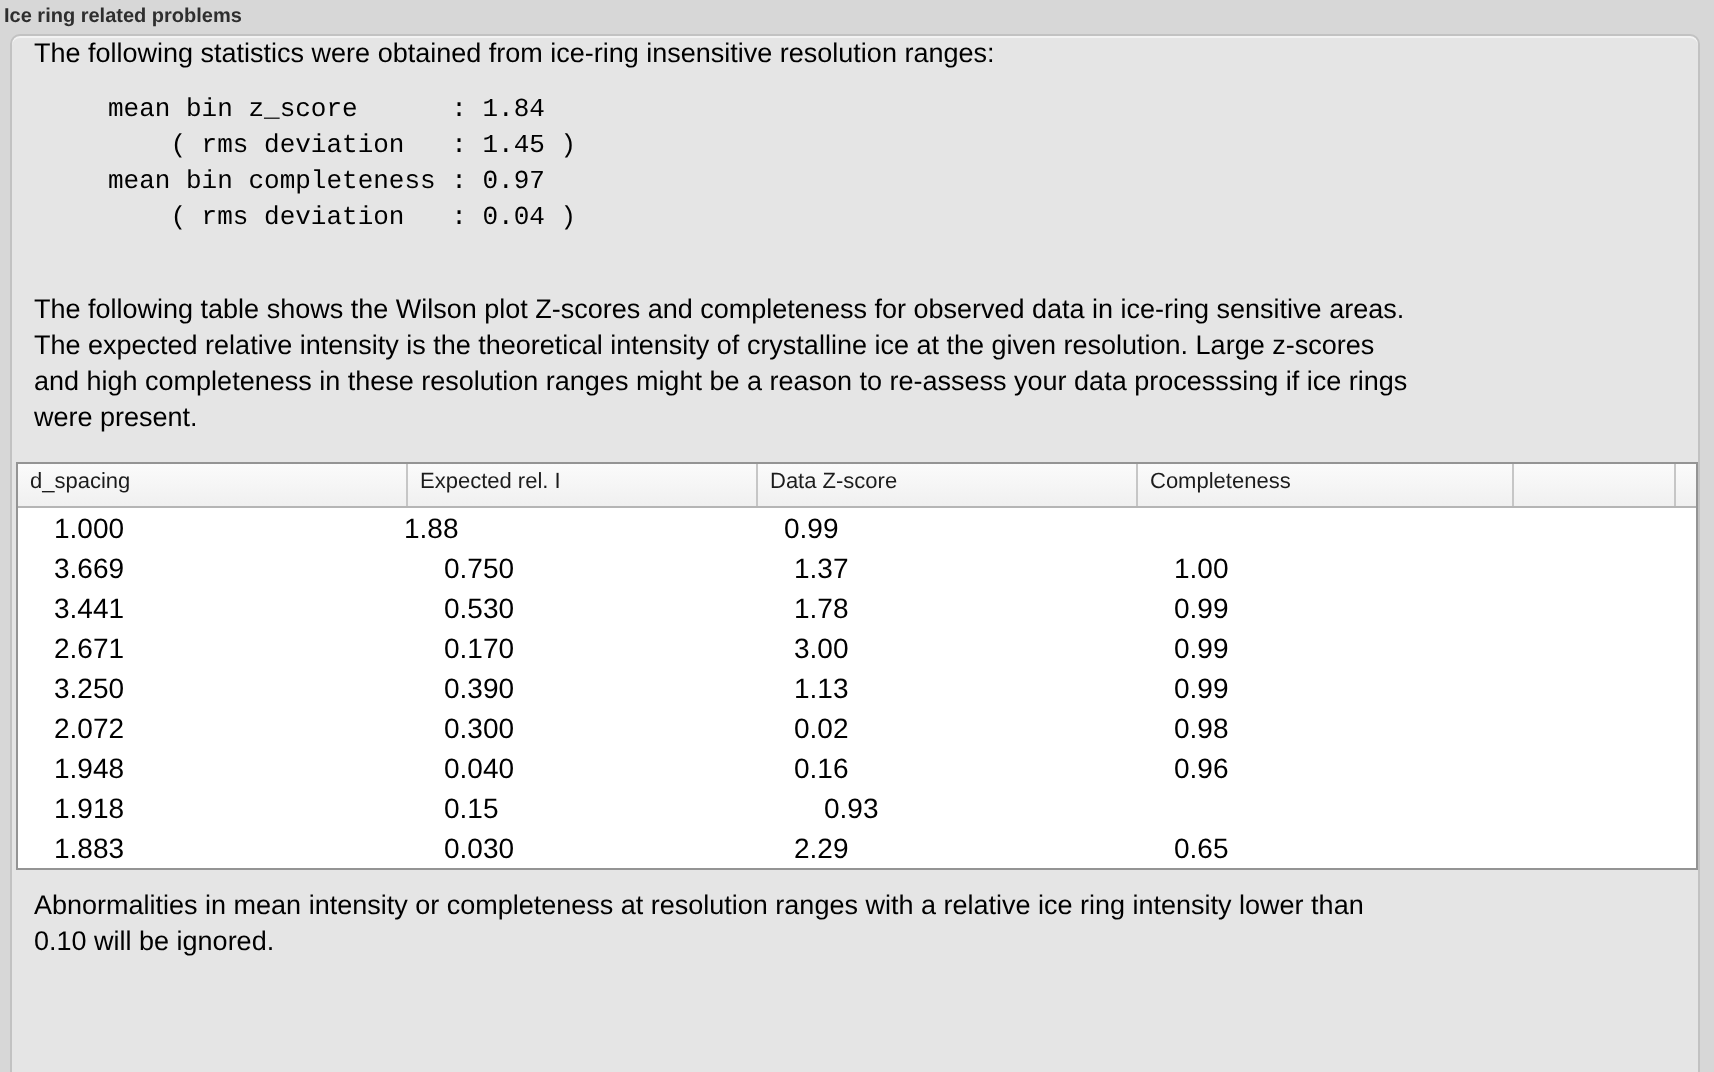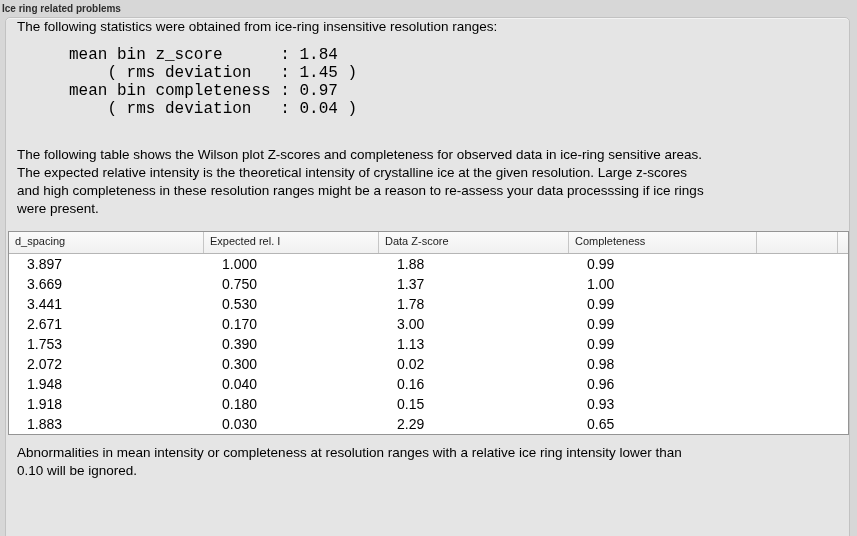--- a/index.html
+++ b/index.html
@@ -25,23 +25,23 @@
     box-sizing: border-box;
   }
   .content { padding-top: 0; }
   .para {
     font-size: 13.5px; line-height: 18px;
     white-space: pre-line;
     margin: 0 14px 0 11px;
   }
   .stats-block {
     font-family: "Liberation Mono", monospace;
-    font-size: 16px; line-height: 18px;
+    font-size: 13px; line-height: 18px;
     white-space: pre;
-    margin: 10px 0 0 63px;
+    margin: 10px 0 0 48px;
   }
   .desc { margin-top: 28px; }
   .datatable {
     margin: 13px 0 0 2px;
     width: 841px;
     background: #ffffff;
     border: 1px solid #949494;
     box-sizing: border-box;
   }
   .thead {
@@ -93,21 +93,20 @@
       <div class="thead">
         <div class="th c0">d_spacing</div>
         <div class="th c1">Expected rel. I</div>
         <div class="th c2">Data Z-score</div>
         <div class="th c3">Completeness</div>
         <div class="th c4"></div>
         <div class="th c5 last"></div>
       </div>
       <div class="tbody">
           <div class="trow">
-            <div class="tcell c0">3.897</div>
             <div class="tcell c1">1.000</div>
             <div class="tcell c2">1.88</div>
             <div class="tcell c3">0.99</div>
           </div>
           <div class="trow">
             <div class="tcell c0">3.669</div>
             <div class="tcell c1">0.750</div>
             <div class="tcell c2">1.37</div>
             <div class="tcell c3">1.00</div>
           </div>
@@ -117,40 +116,39 @@
             <div class="tcell c2">1.78</div>
             <div class="tcell c3">0.99</div>
           </div>
           <div class="trow">
             <div class="tcell c0">2.671</div>
             <div class="tcell c1">0.170</div>
             <div class="tcell c2">3.00</div>
             <div class="tcell c3">0.99</div>
           </div>
           <div class="trow">
-            <div class="tcell c0">1.753</div>
+            <div class="tcell c0">3.250</div>
             <div class="tcell c1">0.390</div>
             <div class="tcell c2">1.13</div>
             <div class="tcell c3">0.99</div>
           </div>
           <div class="trow">
             <div class="tcell c0">2.072</div>
             <div class="tcell c1">0.300</div>
             <div class="tcell c2">0.02</div>
             <div class="tcell c3">0.98</div>
           </div>
           <div class="trow">
             <div class="tcell c0">1.948</div>
             <div class="tcell c1">0.040</div>
             <div class="tcell c2">0.16</div>
             <div class="tcell c3">0.96</div>
           </div>
           <div class="trow">
             <div class="tcell c0">1.918</div>
-            <div class="tcell c1">0.180</div>
             <div class="tcell c2">0.15</div>
             <div class="tcell c3">0.93</div>
           </div>
           <div class="trow">
             <div class="tcell c0">1.883</div>
             <div class="tcell c1">0.030</div>
             <div class="tcell c2">2.29</div>
             <div class="tcell c3">0.65</div>
           </div>
         </div>

